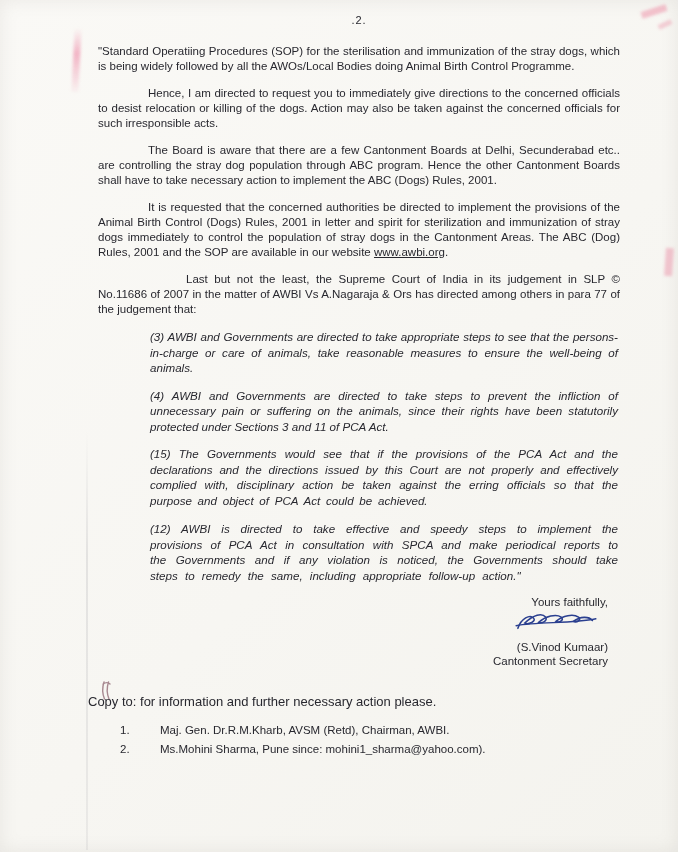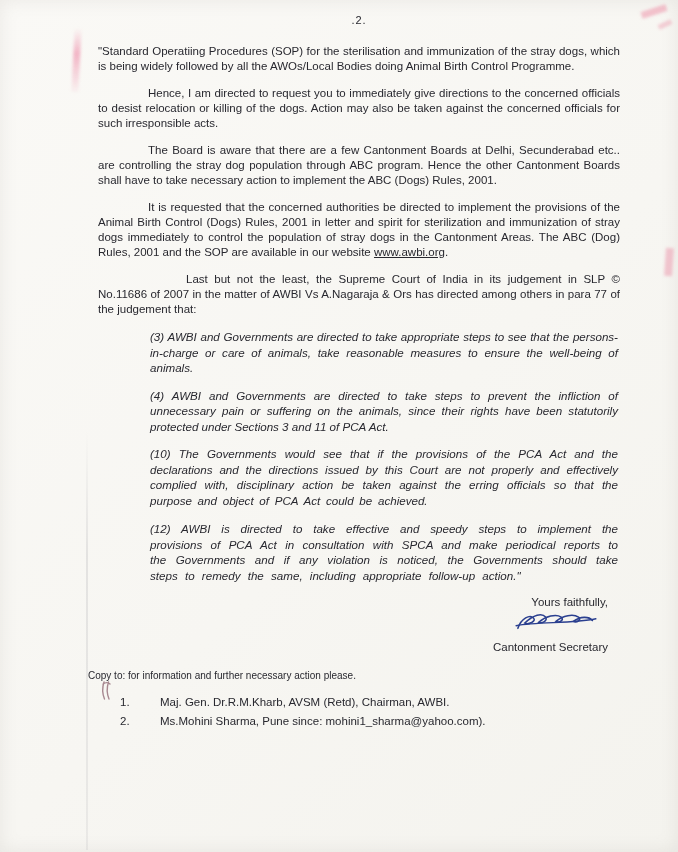--- a/index.html
+++ b/index.html
@@ -18,21 +18,21 @@
   p.body{font-size:11.5px;line-height:15px;text-align:justify;margin:0 0 12px 0;}
   .ind{text-indent:50px;}
   .ind-big{text-indent:88px;}
   .link{text-decoration:underline;color:#28282f;}
   .quote{font-style:italic;font-size:11.6px;line-height:15.5px;text-align:justify;margin:2px 2px 12px 52px;}
   .q-wide{word-spacing:2.5px;}
   .q-wider{word-spacing:4px;margin-top:13px;}
   .final{margin:4px 0 10px -10px;text-indent:0;text-align:left;}
   .closing{text-align:right;margin:0 12px 0 auto;font-size:11.5px;line-height:14px;}
   .sig-wrap{margin:2px 2px 0 0;}
-  .copy{font-size:10px;margin:16px 0 14px -10px;}
+  .copy{font-size:13px;margin:26px 0 14px -10px;}
   .recip{display:flex;font-size:11.5px;line-height:15px;margin:0 0 4px 22px;}
   .recip .num{width:40px;flex:0 0 40px;}
   
   .smudge{position:absolute;pointer-events:none;filter:blur(1.5px);}
   .sm-left{left:73px;top:28px;width:7px;height:64px;
     background:linear-gradient(to bottom,rgba(233,100,140,0),rgba(233,100,140,.45) 40%,rgba(233,100,140,.05));
     transform:rotate(3deg);}
   .sm-tr1{left:641px;top:8px;width:26px;height:7px;background:rgba(233,105,140,.38);transform:rotate(-18deg);}
   .sm-tr2{left:658px;top:22px;width:14px;height:5px;background:rgba(233,105,140,.30);transform:rotate(-25deg);}
   .sm-right{left:665px;top:248px;width:8px;height:28px;background:rgba(233,105,140,.35);transform:rotate(4deg);}
@@ -66,32 +66,33 @@
     <p class="body ind">Hence, I am directed to request you to immediately give directions to the concerned officials to desist relocation or killing of the dogs. Action may also be taken against the concerned officials for such irresponsible acts.</p>
 
     <p class="body ind">The Board is aware that there are a few Cantonment Boards at Delhi, Secunderabad etc.. are controlling the stray dog population through ABC program. Hence the other Cantonment Boards shall have to take necessary action to implement the ABC (Dogs) Rules, 2001.</p>
 
     <p class="body ind"><span>It is requested that the concerned authorities be directed to implement the provisions of the Animal Birth Control (Dogs) Rules, 2001 in letter and spirit for sterilization and immunization of stray dogs immediately to control the population of stray dogs in the Cantonment Areas. The ABC (Dog) Rules, 2001 and the SOP are available in our website </span><span class="link">www.awbi.org</span><span>.</span></p>
 
     <p class="body ind-big">Last but not the least, the Supreme Court of India in its judgement in SLP © No.11686 of 2007 in the matter of AWBI Vs A.Nagaraja &amp; Ors has directed among others in para 77 of the judgement that:</p>
 
     <p class="quote">(3) AWBI and Governments are directed to take appropriate steps to see that the persons-in-charge or care of animals, take reasonable measures to ensure the well-being of animals.</p>
     <p class="quote">(4) AWBI and Governments are directed to take steps to prevent the infliction of unnecessary pain or suffering on the animals, since their rights have been statutorily protected under Sections 3 and 11 of PCA Act.</p>
-    <p class="quote q-wide">(10) The Governments would see that if the provisions of the PCA Act and the declarations and the directions issued by this Court are not properly and effectively complied with, disciplinary action be taken against the erring officials so that the purpose and object of PCA Act could be achieved.</p>
+    <p class="quote q-wide">(15) The Governments would see that if the provisions of the PCA Act and the declarations and the directions issued by this Court are not properly and effectively complied with, disciplinary action be taken against the erring officials so that the purpose and object of PCA Act could be achieved.</p>
     <p class="quote q-wider">(12) AWBI is directed to take effective and speedy steps to implement the provisions of PCA Act in consultation with SPCA and make periodical reports to the Governments and if any violation is noticed, the Governments should take steps to remedy the same, including appropriate follow-up action."</p>
 
 
     <div class="closing">
       <div>Yours faithfully,</div>
       <div class="sig-wrap">
         <svg width="100" height="26" viewBox="0 0 100 30">
           <path d="M6 20 C10 8 20 4 24 8 C28 12 18 16 14 14 C24 4 34 2 38 7 C41 11 34 15 30 13 C38 6 50 3 56 7 C60 10 54 14 50 12 C58 5 70 3 76 7 C80 10 74 14 70 12 C78 6 88 6 92 11" stroke="#2a3f8f" stroke-width="1.8" fill="none" stroke-linecap="round"></path>
           <path d="M4 17 C30 12 68 15 96 9" stroke="#2a3f8f" stroke-width="1.6" fill="none" stroke-linecap="round"></path>
         </svg>
       </div>
+      <div>(S.Vinod Kumaar)</div>
       <div>Cantonment Secretary</div>
     </div>
 
     <p class="copy">Copy to: for information and further necessary action please.</p>
 
     <div class="recip">
       <span class="num">1.</span>
       <span>Maj. Gen. Dr.R.M.Kharb, AVSM (Retd), Chairman, AWBI.</span>
     </div>
     <div class="recip">

